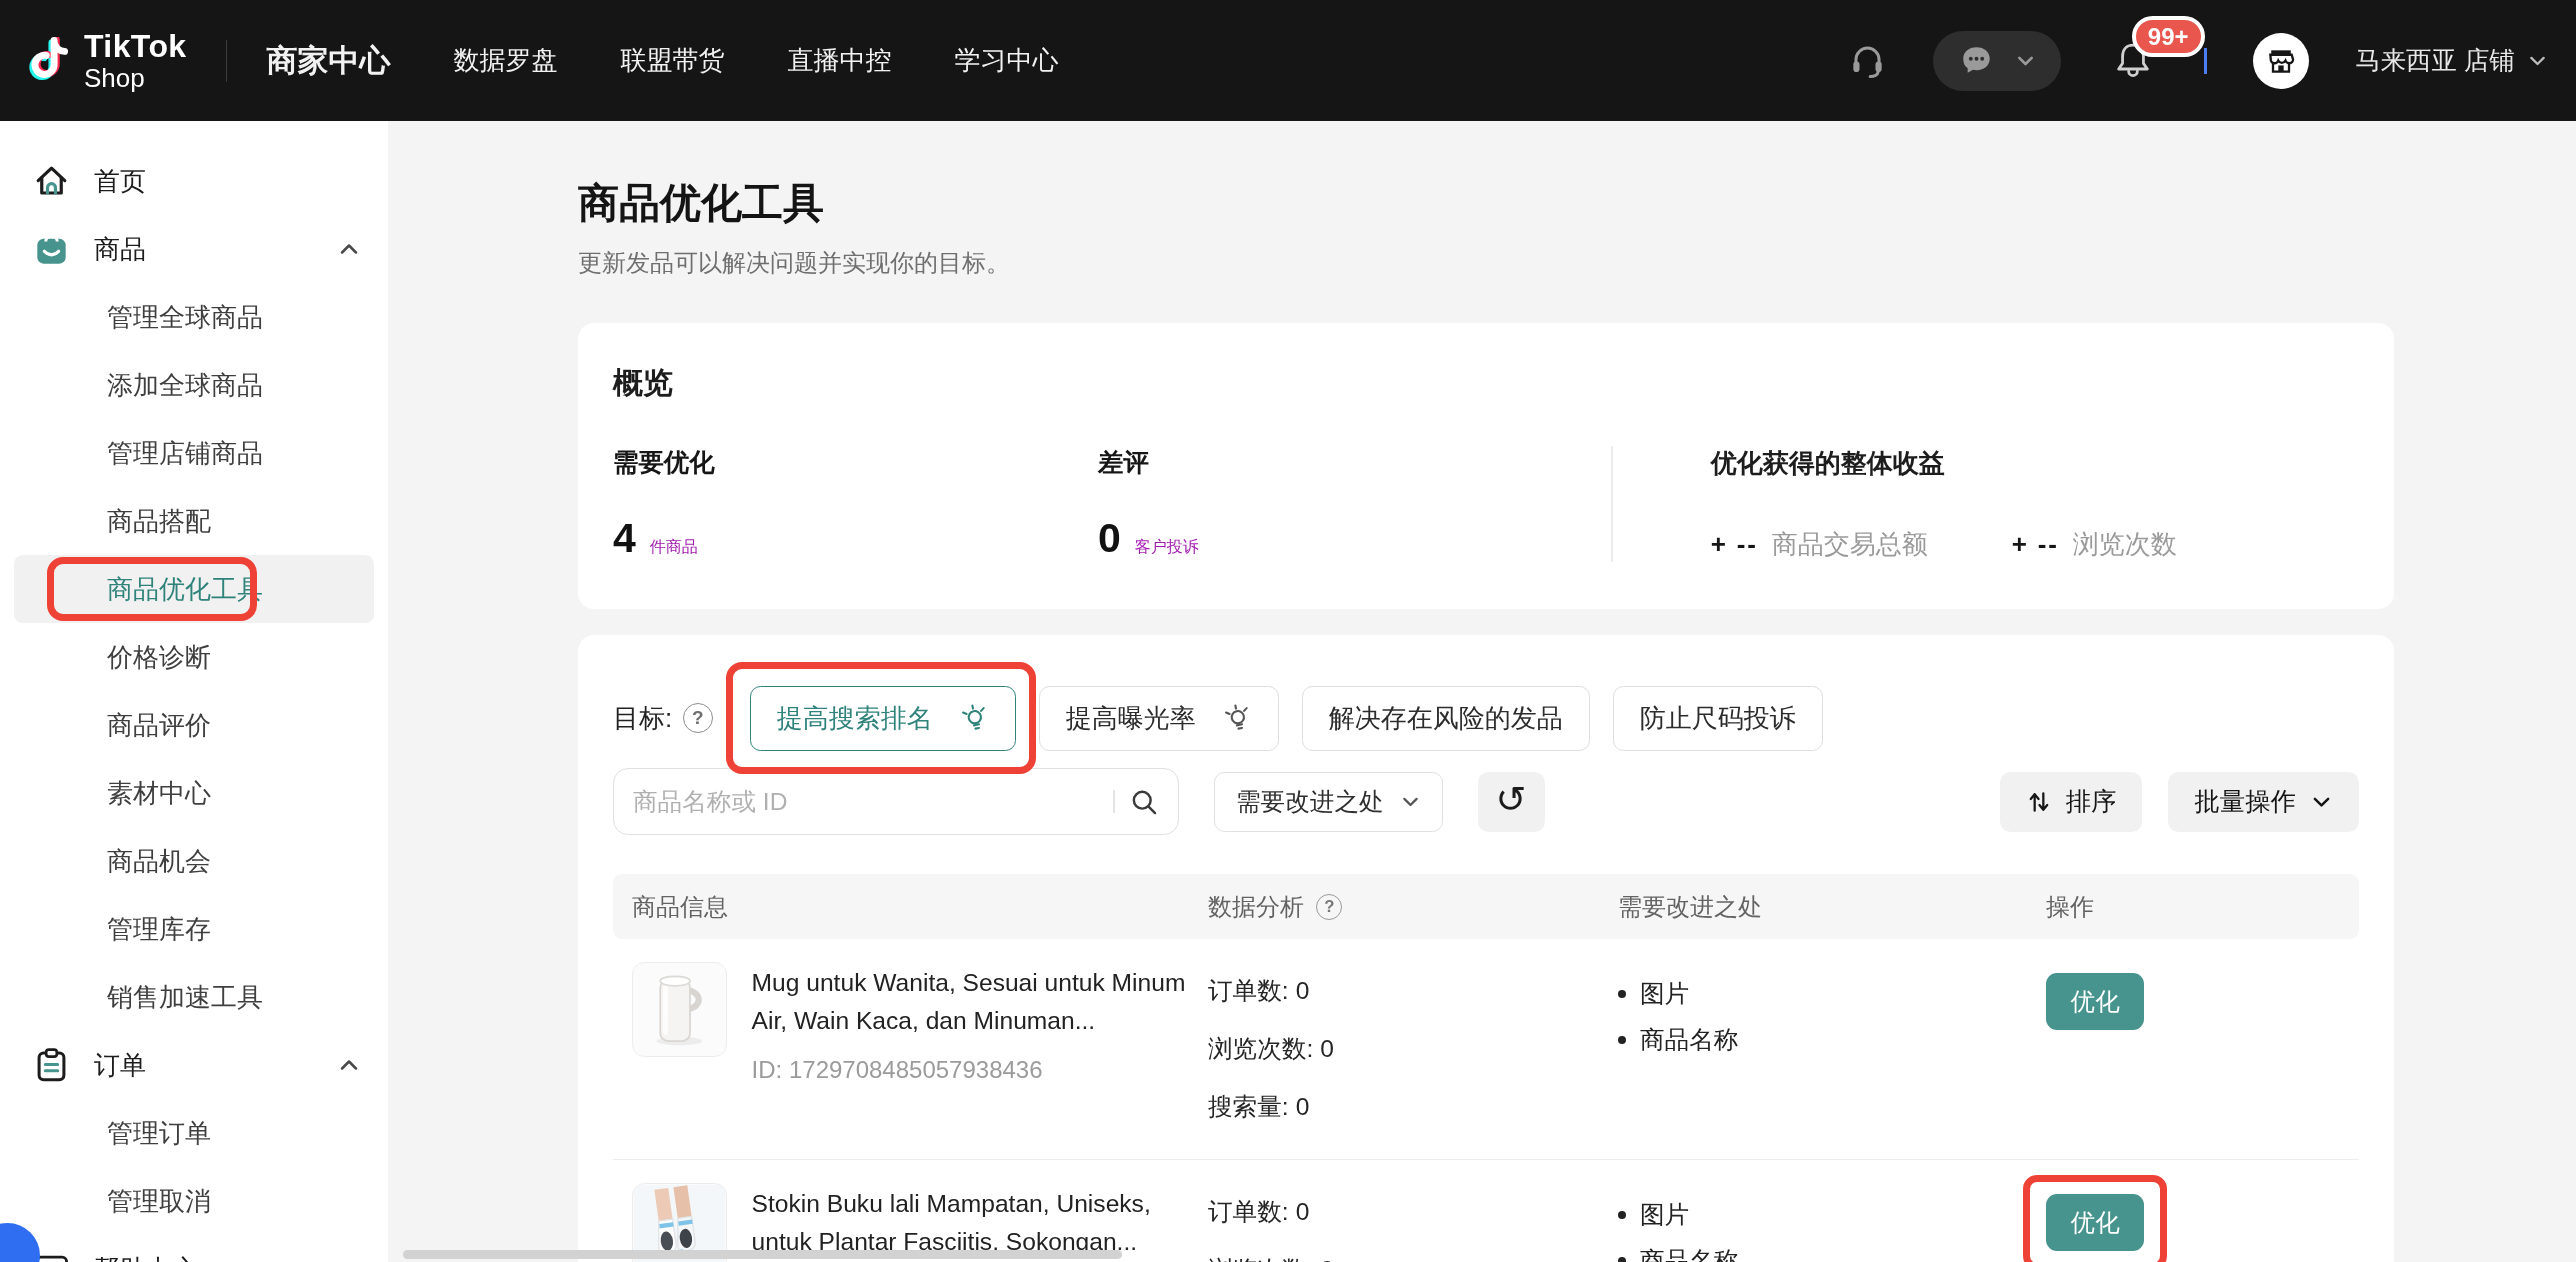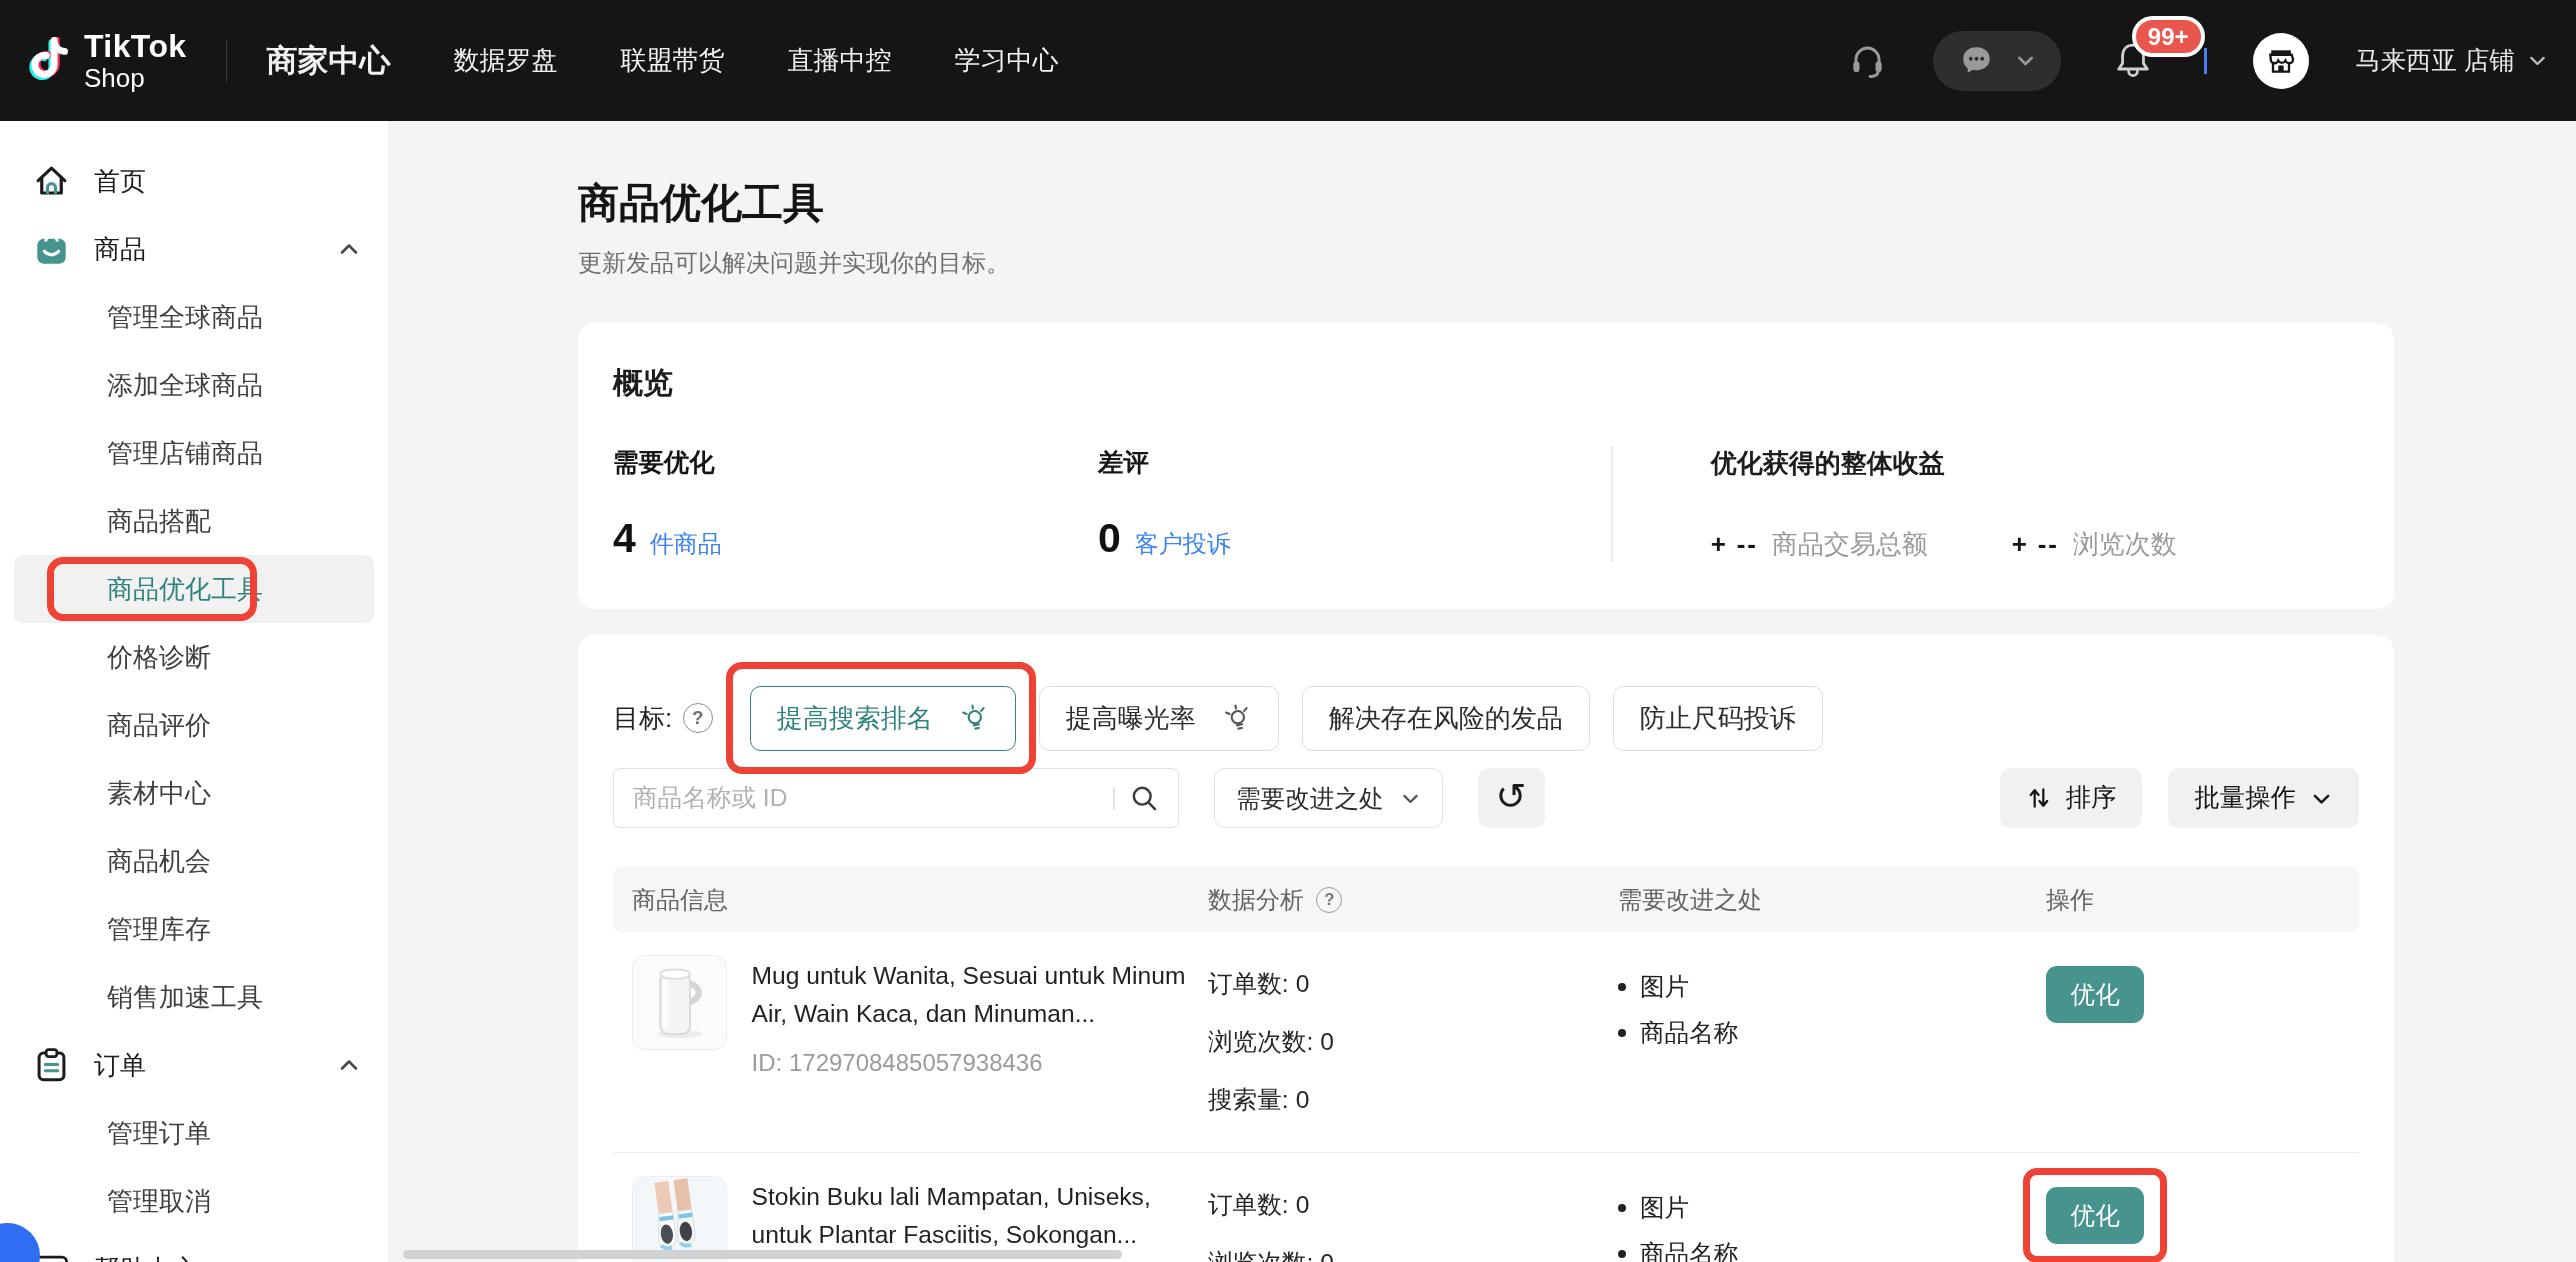--- a/index.html
+++ b/index.html
@@ -58,41 +58,41 @@
 
   .card{background:#fff;border-radius:16px;}
   .card.overview{margin-top:44px;padding:40px 35px 47px;}
   .ov-title{font-size:30px;font-weight:700;}
   .metrics{display:flex;margin-top:42px;align-items:stretch;}
   .metric1{width:485px;flex:none;}
   .metric2{width:513px;flex:none;}
   .m-label{font-size:25.4px;font-weight:700;color:#161616;}
   .m-value-row{margin-top:35px;display:flex;align-items:baseline;gap:14px;}
   .m-value{font-size:41px;font-weight:700;color:#111;}
-  .m-unit{font-size:24px;color:#3b82f6;}
+  .m-unit{font-size:16px;color:#a21caf;}
   .v-divider{width:1.8px;background:#ebebeb;flex:none;}
   .benefit{margin-left:98px;}
   .benefit-title{font-size:26px;font-weight:700;}
   .benefit-row{margin-top:46px;display:flex;gap:84px;}
   .benefit-item{display:flex;align-items:center;gap:14px;font-size:26px;}
   .b-prefix{font-weight:700;color:#161616;letter-spacing:1.8px;white-space:nowrap;}
   .b-label{color:#9a9a9a;white-space:nowrap;}
 
   .card.list{margin-top:26px;border-radius:16px 16px 0 0;padding:51px 35px 35px;min-height:701px;}
   .goals{display:flex;align-items:center;}
   .goals-label{font-size:26px;color:#222;display:flex;align-items:center;gap:10.5px;white-space:nowrap;}
   .qcircle{width:30px;height:30px;border:1.8px solid #8f8f8f;border-radius:50%;color:#6f6f6f;font-size:19px;font-weight:700;display:flex;align-items:center;justify-content:center;cursor:pointer;flex:none;}
   .goal-btns{display:flex;gap:23px;margin-left:37px;}
   .goal-btn{height:65px;padding:0 26px;border:1.8px solid #dedede;border-radius:10.5px;background:#fff;font-size:26px;color:#2c2c2c;display:flex;align-items:center;gap:28px;cursor:pointer;white-space:nowrap;}
   .goal-btn.selected{border-color:var(--accent);color:var(--accent);position:relative;font-weight:500;}
   .bulb{color:#555;display:flex;}
   .goal-btn.selected .bulb{color:var(--accent);}
 
   .filter-row{margin-top:17.5px;display:flex;align-items:center;}
-  .search-box{width:566px;height:60px;border:1.8px solid var(--border);border-radius:7px;background:#fff;display:flex;align-items:center;padding:0 19px;}
+  .search-box{width:566px;height:67px;border:1.8px solid var(--border);border-radius:15px;background:#fff;display:flex;align-items:center;padding:0 19px;}
   .search-box input{flex:1;border:none;outline:none;font-size:24.6px;color:#333;background:transparent;font-family:inherit;}
   .search-box input::placeholder{color:#b0b0b0;}
   .search-sep{width:1.8px;height:23px;background:#e4e4e4;margin-right:14px;}
   .dropdown{margin-left:35px;height:60px;border:1.8px solid var(--border);border-radius:10.5px;padding:0 21px;display:flex;align-items:center;gap:16px;font-size:24.6px;color:#2f2f2f;background:#fff;cursor:pointer;white-space:nowrap;}
   .icon-btn{margin-left:35px;width:67px;height:60px;background:#f1f1f1;border-radius:10.5px;display:flex;align-items:center;justify-content:center;cursor:pointer;}
   .refresh-glyph{font-size:37px;line-height:1;color:#1c1c1c;transform:translateY(-1.8px);}
   .right-tools{margin-left:auto;display:flex;gap:26px;}
   .tool-btn{height:60px;background:#f1f1f1;border-radius:10.5px;padding:0 26px;display:flex;align-items:center;gap:14px;font-size:25.4px;color:#161616;font-weight:500;cursor:pointer;white-space:nowrap;}
 
   

